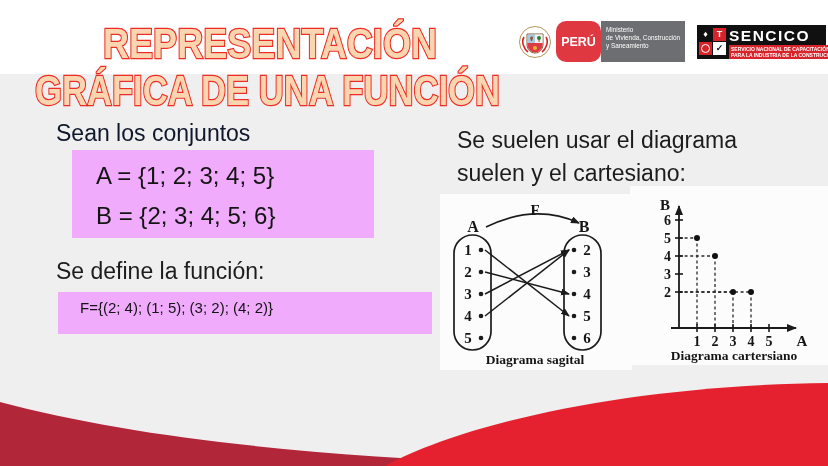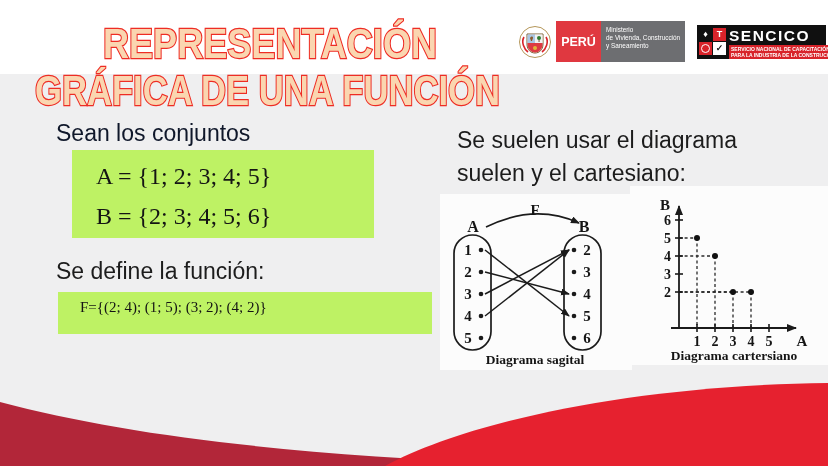--- a/index.html
+++ b/index.html
@@ -4,37 +4,37 @@
 <style>
   html,body{margin:0;padding:0;}
   body{
     width:828px;height:466px;position:relative;overflow:hidden;
     background:#efeff0;font-family:"Liberation Sans",sans-serif;
   }
   .band{position:absolute;left:0;top:0;width:828px;height:74px;background:#ffffff;}
   .title-svg{position:absolute;left:0;top:6px;}
   
   .intro-text{position:absolute;left:56px;top:120px;font-size:23px;color:#0f172a;}
-  .math-panel{position:absolute;background:#bef264;color:#141414;
-    font-family:Liberation Serif, serif;}
+  .math-panel{position:absolute;background:#f0abfc;color:#141414;
+    font-family:Liberation Sans, sans-serif;}
   .panel-sets{left:72px;top:150px;width:302px;height:88px;padding:6px 0 0 24px;box-sizing:border-box;
     font-size:24px;line-height:40px;}
   .define-text{position:absolute;left:56px;top:258px;font-size:23px;color:#1c1c1c;}
   .panel-func{left:58px;top:292px;width:374px;height:42px;padding:7px 0 0 22px;box-sizing:border-box;
     font-size:15px;}
   
   .right-intro{position:absolute;left:457px;top:124px;font-size:23px;line-height:33px;color:#1c1c1c;}
   .diagram{position:absolute;}
   .diagram-sagittal{left:440px;top:194px;width:192px;height:176px;}
   .diagram-cartesian{left:630px;top:186px;width:198px;height:179px;}
   
   .gov-logo{position:absolute;left:514px;top:21px;height:41px;display:flex;}
   .gov-emblem{width:42px;background:#ffffff;display:flex;align-items:center;justify-content:center;}
   .gov-red{width:45px;background:#e03840;color:#fff;display:flex;align-items:center;justify-content:center;
-    font-weight:bold;font-size:12.5px;}
+    font-weight:bold;font-size:12.5px;border-radius:10px;}
   .gov-gray{width:84px;background:#6d6e71;color:#fff;font-size:6.4px;line-height:1.27;
     padding:5px 0 0 5px;box-sizing:border-box;white-space:nowrap;}
   .sencico{position:absolute;left:697px;top:25px;width:129px;height:34px;background:#101010;
     display:flex;align-items:flex-start;padding:2px;box-sizing:border-box;}
   .sq-grid{display:grid;grid-template-columns:13px 13px;grid-template-rows:13px 13px;gap:1px;margin-top:1px;}
   .sq{display:flex;align-items:center;justify-content:center;font-weight:bold;font-size:9px;line-height:1;}
   .sq-black{background:#101010;color:#fff;}
   .sq-red{background:#d8232a;color:#fff;}
   .sq-white{background:#ffffff;color:#101010;}
   .sq-circle{width:7px;height:7px;border:1.6px solid #fff;border-radius:50%;}

